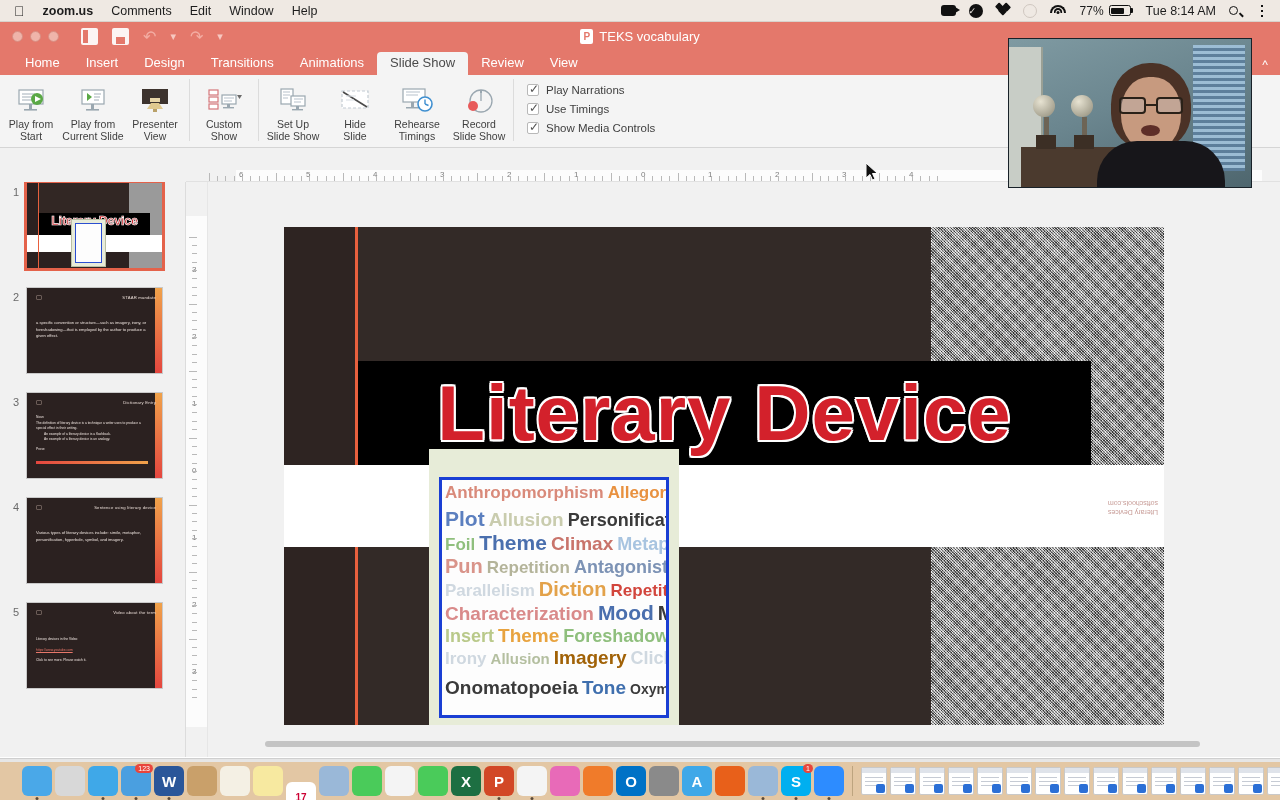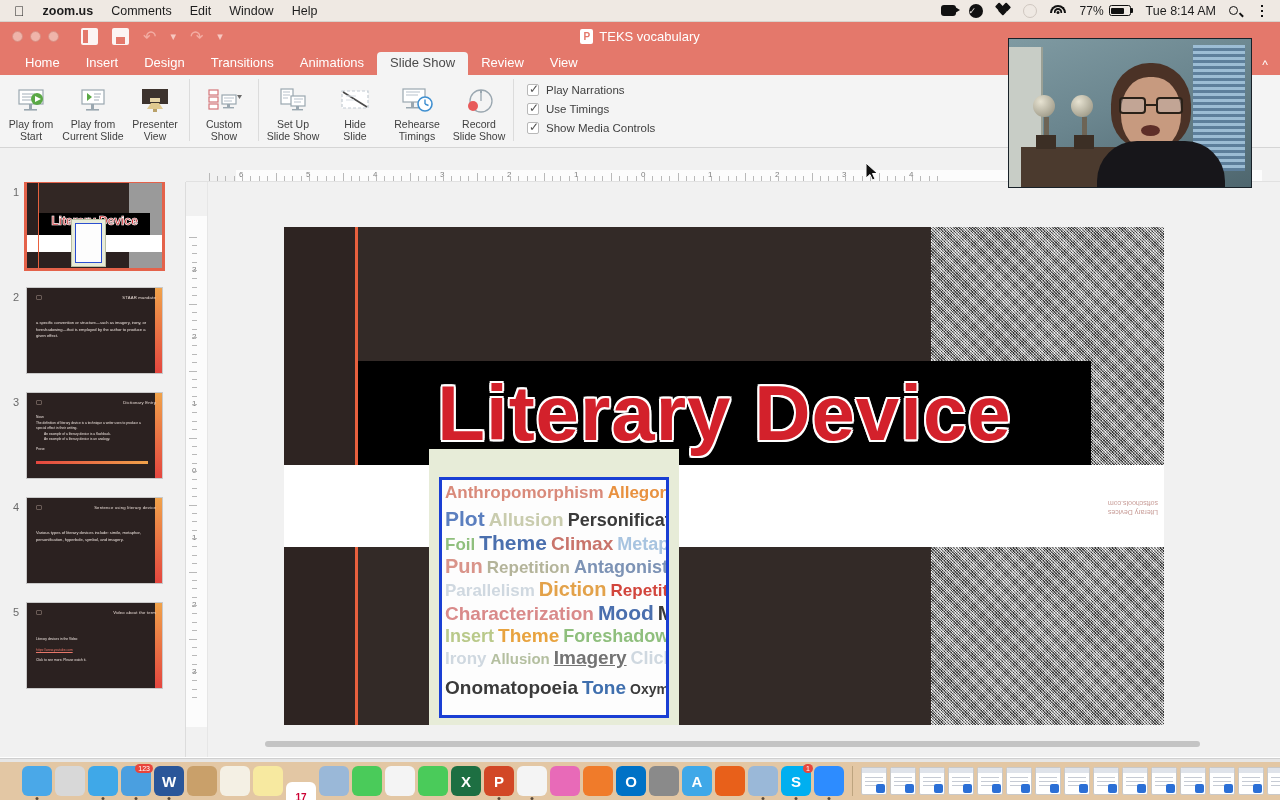--- a/index.html
+++ b/index.html
@@ -758,21 +758,21 @@
                   <span class="wc-w" style="color: rgb(58, 58, 58); font-size: 20px;">Motif</span>
                 </div>
                 <div class="wc-line" style="margin-top: 3px;">
                   <span class="wc-w" style="color: rgb(185, 201, 138); font-size: 18px;">Insert</span>
                   <span class="wc-w" style="color: rgb(232, 163, 63); font-size: 19px;">Theme</span>
                   <span class="wc-w" style="color: rgb(143, 191, 125); font-size: 18px;">Foreshadowing</span>
                 </div>
                 <div class="wc-line" style="margin-top: 3px;">
                   <span class="wc-w" style="color: rgb(207, 216, 224); font-size: 17px;">Irony</span>
                   <span class="wc-w" style="color: rgb(180, 191, 160); font-size: 15px;">Allusion</span>
-                  <span class="wc-w" style="color: #737373; font-size: 19px; text-decoration: underline;">Imagery</span>
+                  <span class="wc-w" style="color: #a16207; font-size: 19px;">Imagery</span>
                   <span class="wc-w" style="color: rgb(207, 216, 224); font-size: 18px;">Cliche</span>
                 </div>
                 <div class="wc-line" style="margin-top: 3px;">
                   <span class="wc-w" style="color: rgb(58, 58, 58); font-size: 19px; margin-top: 8px;">Onomatopoeia</span>
                   <span class="wc-w" style="color: rgb(63, 111, 174); font-size: 19px;">Tone</span>
                   <span class="wc-w" style="color: rgb(58, 58, 58); font-size: 14px;">Oxymoron</span>
                 </div>
               </div>
           </div>
           <div class="sl-watermark">Literary Devices

